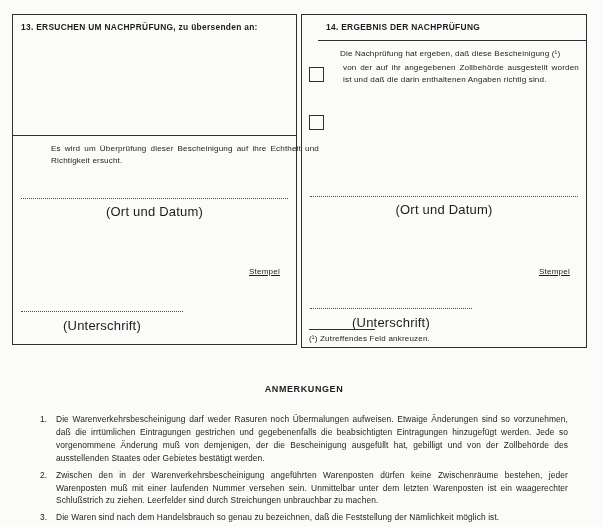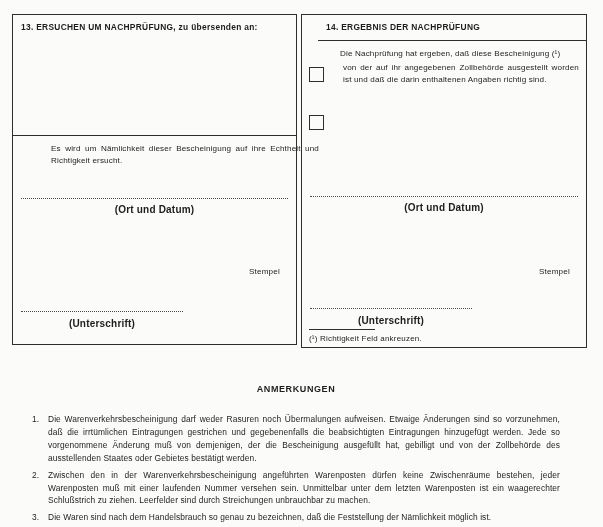--- a/index.html
+++ b/index.html
@@ -61,40 +61,40 @@
 
   .dotline {
     position: absolute;
     border-bottom: 1.7px dotted #4a4a4a;
     height: 1px;
   }
   .dot-long  { left: 8px; right: 8px; }
   .dot-short { left: 8px; width: 162px; }
   .dotlabel {
     position: absolute;
-    font-size: 10px;
+    font-size: 13px;
     letter-spacing: 0.2px;
-    font-weight: bold;
   }
   .stamp-label {
     position: absolute;
     font-size: 8.1px;
     letter-spacing: 0.2px;
+    text-decoration: underline;
   }
 
   #fn-rule {
     position: absolute; left: 7px; top: 314px;
     width: 66px; border-top: 1.6px solid #2e2e2e;
   }
   #fn-text {
     position: absolute; left: 7px; top: 319px;
     font-size: 8px; letter-spacing: 0.2px;
   }
 
-  #notes { position: absolute; left: 32px; top: 384px; width: 528px; }
+  #notes { position: absolute; left: 40px; top: 384px; width: 528px; }
   #notes-title {
     text-align: center;
     font-weight: bold;
     font-size: 9px;
     letter-spacing: 0.6px;
   }
   #notes-list { margin-top: 19px; }
   .note-item {
     display: flex;
     font-size: 8.4px;
@@ -106,21 +106,21 @@
   .note-text { flex: 1; text-align: justify; }
 </style>
 </head>
 <body>
 
 <div class="box" id="box13">
   <div class="addr-area">
     <div class="box-title">13. ERSUCHEN UM NACHPRÜFUNG, zu übersenden an:</div>
   </div>
 
-  <div class="body-text" id="request-text">Es wird um Nämlichkeit dieser Bescheinigung auf ihre Echtheit und Richtigkeit ersucht.</div>
+  <div class="body-text" id="request-text">Es wird um Überprüfung dieser Bescheinigung auf ihre Echtheit und Richtigkeit ersucht.</div>
 
   <div class="dotline dot-long" style="top:183px;"></div>
   <div class="dotlabel" style="top:189px; left:0; right:0; text-align:center;">(Ort und Datum)</div>
 
   <div class="stamp-label" style="top:252px; right:16px;">Stempel</div>
 
   <div class="dotline dot-short" style="top:296px;"></div>
   <div class="dotlabel" style="top:303px; left:8px; width:162px; text-align:center;">(Unterschrift)</div>
 </div>
 
@@ -142,21 +142,21 @@
 
   <div class="dotline dot-long" style="top:181px;"></div>
   <div class="dotlabel" style="top:187px; left:0; right:0; text-align:center;">(Ort und Datum)</div>
 
   <div class="stamp-label" style="top:252px; right:16px;">Stempel</div>
 
   <div class="dotline dot-short" style="top:293px;"></div>
   <div class="dotlabel" style="top:300px; left:8px; width:162px; text-align:center;">(Unterschrift)</div>
 
   <div id="fn-rule"></div>
-  <div id="fn-text">(¹) Richtigkeit Feld ankreuzen.</div>
+  <div id="fn-text">(¹) Zutreffendes Feld ankreuzen.</div>
 </div>
 
 <div id="notes">
   <div id="notes-title">ANMERKUNGEN</div>
   <div id="notes-list">
     <div class="note-item">
       <span class="note-num">1.</span>
       <span class="note-text">Die Warenverkehrsbescheinigung darf weder Rasuren noch Übermalungen aufweisen. Etwaige Änderungen sind so vorzunehmen, daß die irrtümlichen Eintragungen gestrichen und gegebenenfalls die beabsichtigten Eintragungen hinzugefügt werden. Jede so vorgenommene Änderung muß von demjenigen, der die Bescheinigung ausgefüllt hat, gebilligt und von der Zollbehörde des ausstellenden Staates oder Gebietes bestätigt werden.</span>
     </div>
     <div class="note-item">

